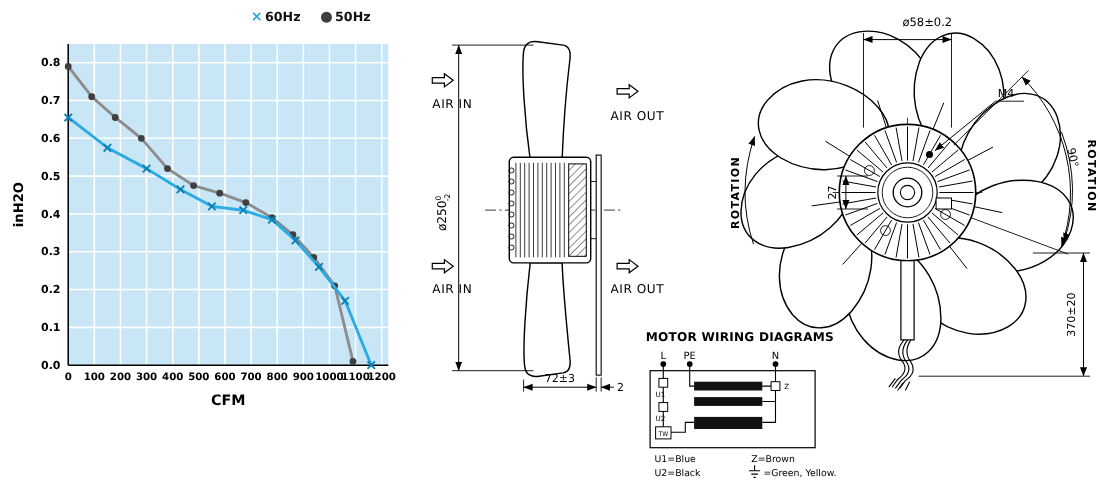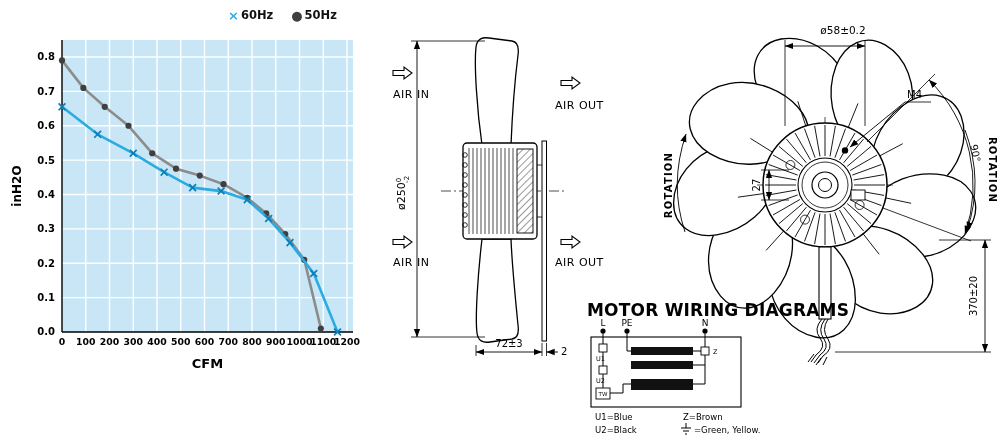--- a/index.html
+++ b/index.html
@@ -4,22 +4,22 @@
 <style>
   *{margin:0;padding:0;box-sizing:border-box}
   html,body{width:1000px;height:440px;background:#fff;font-family:"DejaVu Sans","Liberation Sans",sans-serif;overflow:hidden}
   .sheet{position:relative;width:1000px;height:440px;background:#fff}
   .chart-block{position:absolute;left:8px;top:4px;width:372px;height:400px}
   #chart-legend{position:absolute;left:220px;top:4px;display:flex;gap:18px;align-items:center}
   .legend-item{display:flex;align-items:center;gap:2px;font-size:11.5px;font-weight:bold;color:#111}
   .legend-marker{font-size:13px;font-weight:bold;line-height:1}
   #chart-svg{position:absolute;left:0;top:22px}
   .side-view{position:absolute;left:385px;top:25px}
-  .front-view{position:absolute;left:635px;top:18px}
-  .wiring-title{position:absolute;left:587px;top:300px;font-size:17px;font-weight:bold;letter-spacing:.2px;color:#000;white-space:nowrap}
+  .front-view{position:absolute;left:635px;top:8px}
+  .wiring-title{position:absolute;left:587px;top:300px;font-size:11px;font-weight:bold;letter-spacing:.2px;color:#000;white-space:nowrap}
   .wiring{position:absolute;left:583px;top:316px}
   svg text{font-family:"DejaVu Sans","Liberation Sans",sans-serif;fill:#000}
   .thin{stroke:#000;stroke-width:.8;fill:none}
   .med{stroke:#000;stroke-width:1.3;fill:none}
   .dim{stroke:#000;stroke-width:.9;fill:none}
   .cl{stroke:#000;stroke-width:.7;fill:none;stroke-dasharray:10 3 2 3}
 </style>
 </head>
 <body>
 

